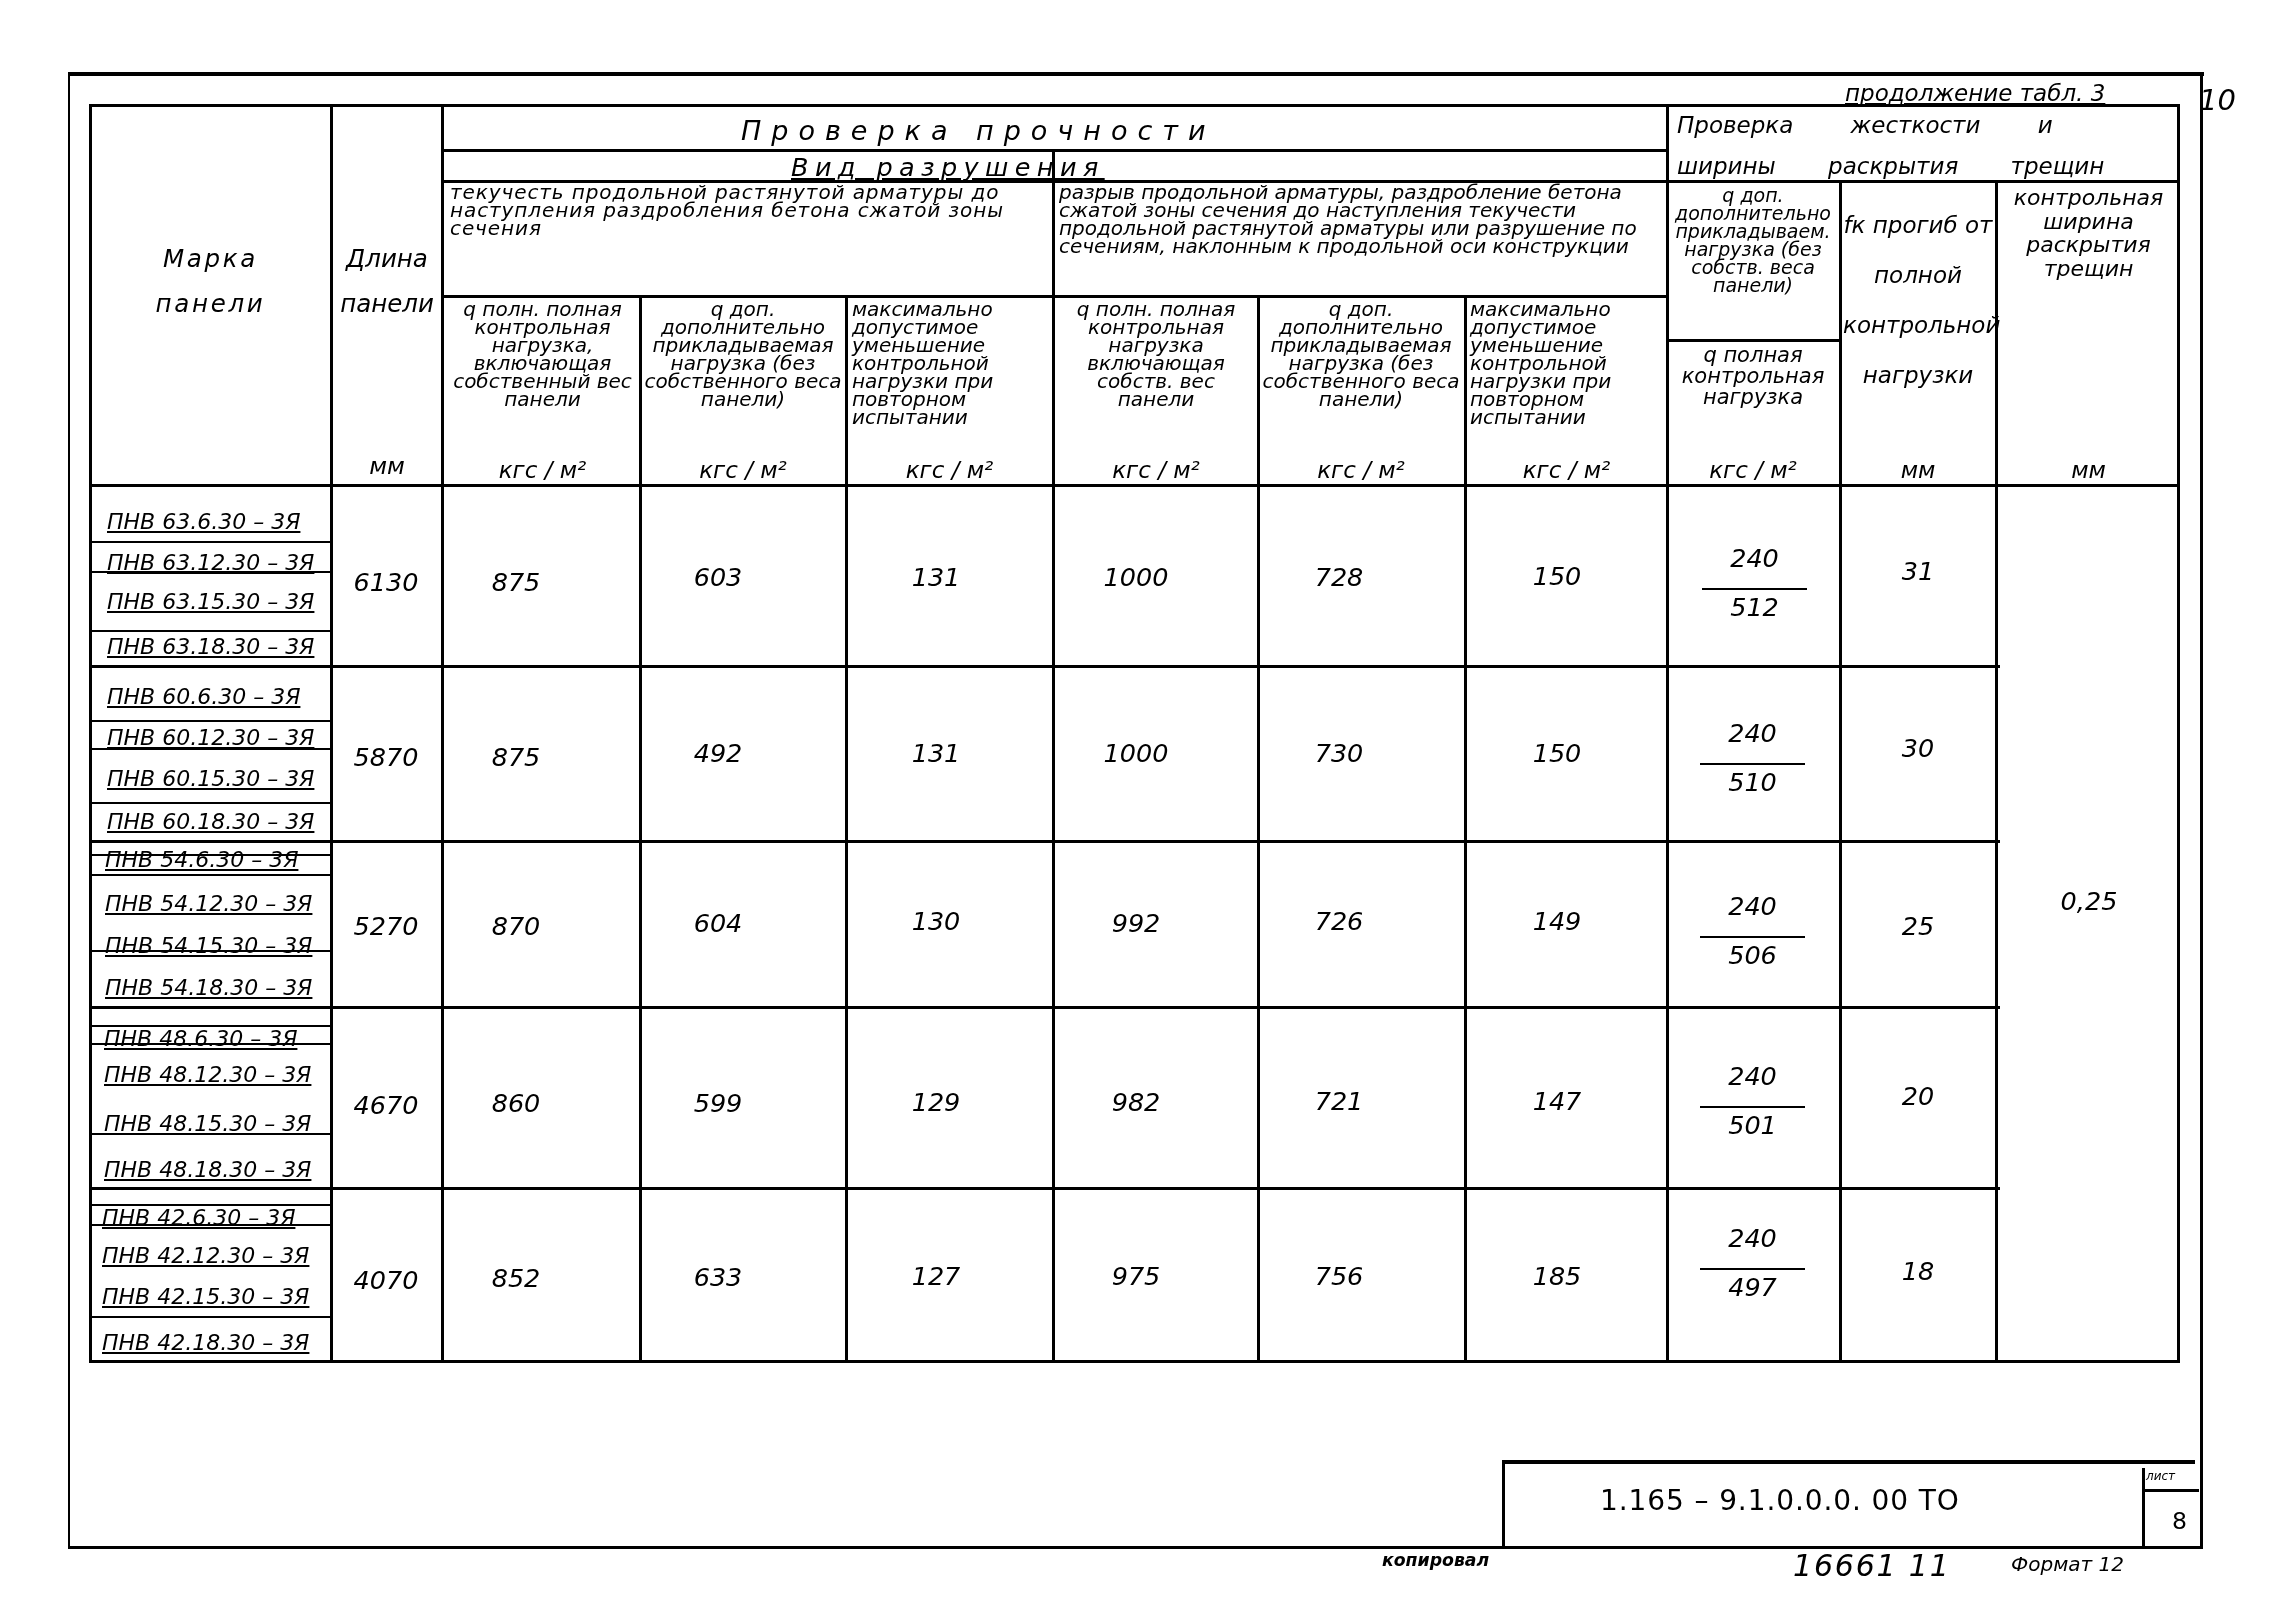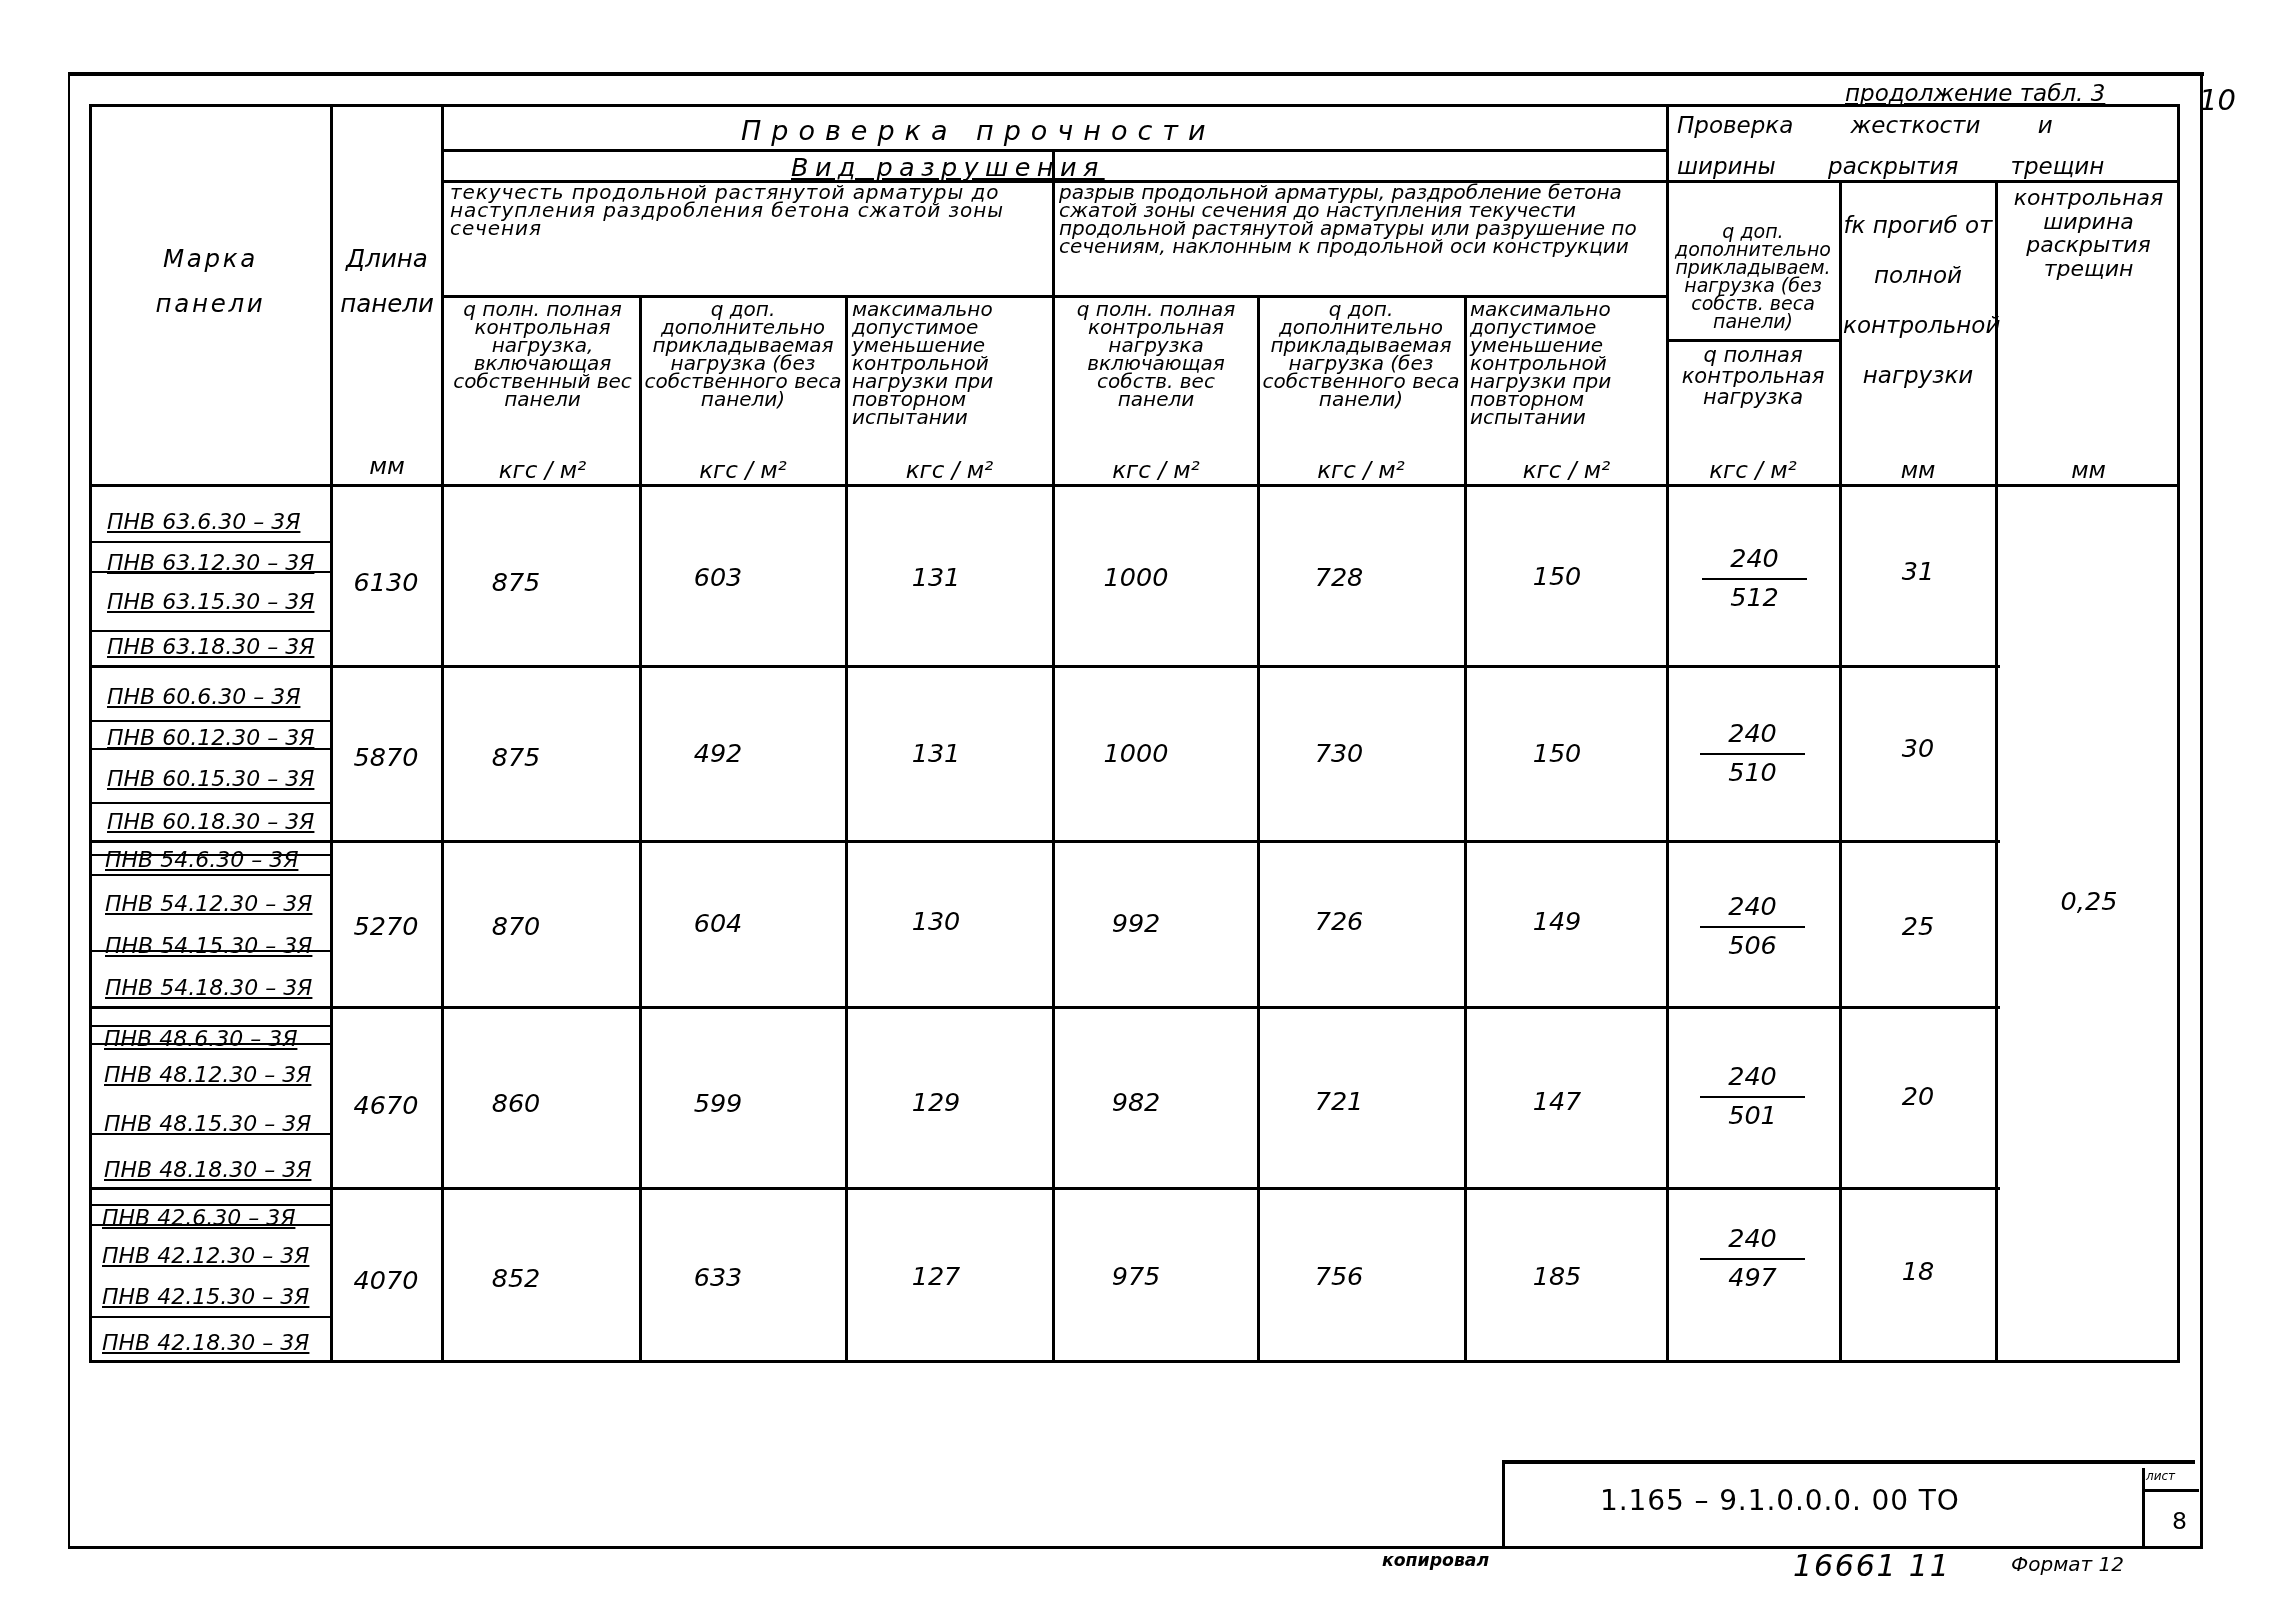--- a/index.html
+++ b/index.html
@@ -12,21 +12,21 @@
   .line-h { position: absolute; background: #000; height: 3.2px; }
   .line-v { position: absolute; background: #000; width: 3.2px; }
   .thin-h { position: absolute; background: #000; height: 1.8px; }
   .txt { position: absolute; font-style: italic; line-height: 1.0; white-space: nowrap; }
   .center { text-align: center; }
   .hdr-small { font-size: 20px; line-height: 18px; white-space: normal; }
   .unit { font-size: 23.6px; }
   .num { font-size: 25.5px; text-align: center; width: 182px; }
   .mark { font-size: 22px; text-decoration: underline; }
   .frac { position: absolute; text-align: center; font-style: italic; font-size: 25.5px; width: 105px; }
-  .frac .top { display: block; border-bottom: 2.3px solid #000; padding-bottom: 5px; }
+  .frac .top { display: block; border-bottom: 2.3px solid #000; padding-bottom: 15px; }
   .frac .bot { display: block; padding-top: 1.8px; }
   .spaced { letter-spacing: 10px; }
 </style>
 </head>
 <body>
 
 <div class="abs" style="left:68px;top:72px;width:2136px;height:3.6px;background:#000;"></div>
 <div class="abs" style="left:68px;top:72px;width:2.3px;height:1477px;background:#000;"></div>
 <div class="abs" style="left:2200px;top:72px;width:2.7px;height:1477px;background:#000;"></div>
 <div class="abs" style="left:68px;top:1546px;width:2134px;height:2.7px;background:#000;"></div>
@@ -79,21 +79,21 @@
 <div class="txt center" style="left:448px;top:459px;width:189px;font-size:23px;">кгс / м²</div>
 <div class="txt center" style="left:643px;top:459px;width:200px;font-size:23px;">кгс / м²</div>
 <div class="txt center" style="left:852px;top:459px;width:195px;font-size:23px;">кгс / м²</div>
 <div class="txt center" style="left:1057px;top:459px;width:198px;font-size:23px;">кгс / м²</div>
 <div class="txt center" style="left:1261px;top:459px;width:200px;font-size:23px;">кгс / м²</div>
 <div class="txt center" style="left:1470px;top:459px;width:193px;font-size:23px;">кгс / м²</div>
 
 <div class="txt" style="left:1677px;top:114px;font-size:23px;word-spacing:50px;">Проверка жесткости и</div>
 <div class="txt" style="left:1677px;top:155px;font-size:23px;word-spacing:45px;">ширины раскрытия трещин</div>
 
-<div class="txt hdr-small center" style="left:1670px;top:186px;width:166px;font-size:19px;margin-top:36px;">q доп. дополнительно прикладываем. нагрузка (без собств. веса панели)</div>
+<div class="txt hdr-small center" style="left:1670px;top:186px;width:166px;font-size:19px;">q доп. дополнительно прикладываем. нагрузка (без собств. веса панели)</div>
 <div class="txt hdr-small center" style="left:1670px;top:345px;width:166px;font-size:21px;line-height:21px;">q полная контрольная нагрузка</div>
 <div class="txt hdr-small center" style="left:1843px;top:200px;width:150px;font-size:23px;line-height:50px;">fк прогиб от полной контрольной нагрузки</div>
 <div class="txt hdr-small center" style="left:2000px;top:186px;width:177px;font-size:22px;line-height:23.6px;">контрольная ширина раскрытия трещин</div>
 
 <div class="txt center" style="left:1670px;top:459px;width:166px;font-size:23px;">кгс / м²</div>
 <div class="txt center" style="left:1843px;top:459px;width:150px;font-size:23px;">мм</div>
 <div class="txt center" style="left:2000px;top:459px;width:177px;font-size:23px;">мм</div>
 
 <div class="line-h" style="left:89px;top:665px;width:1911px;"></div>
 <div class="line-h" style="left:89px;top:840px;width:1911px;"></div>

